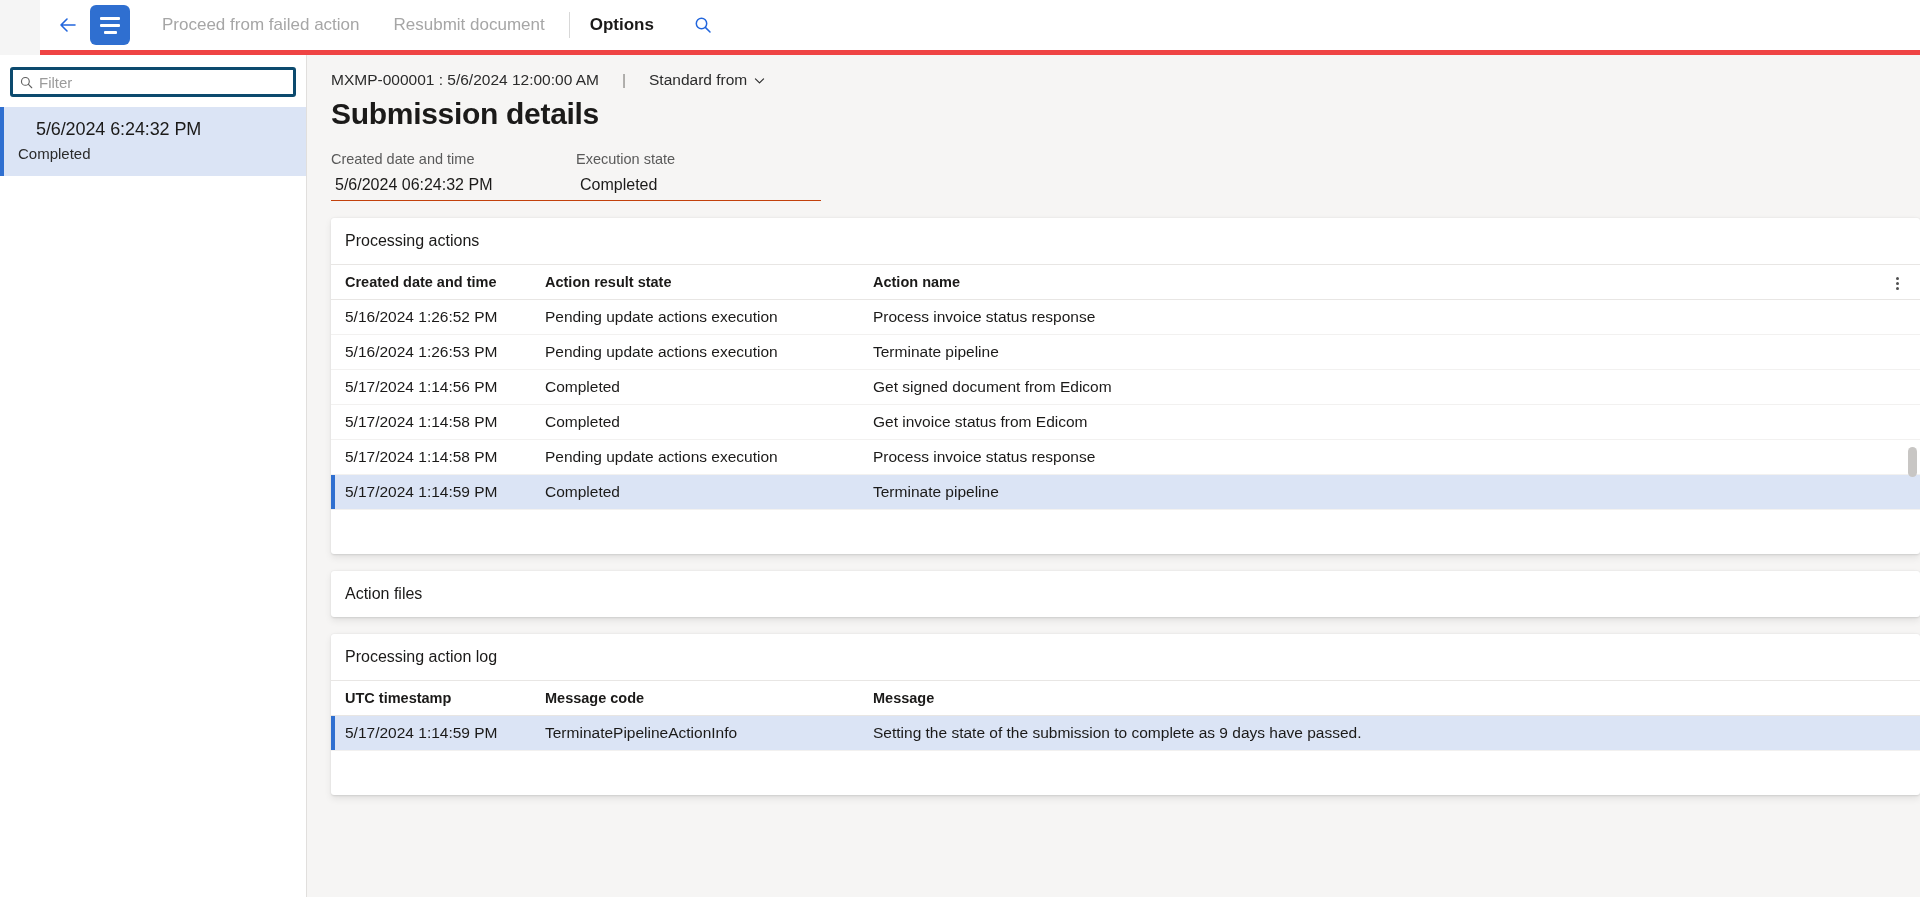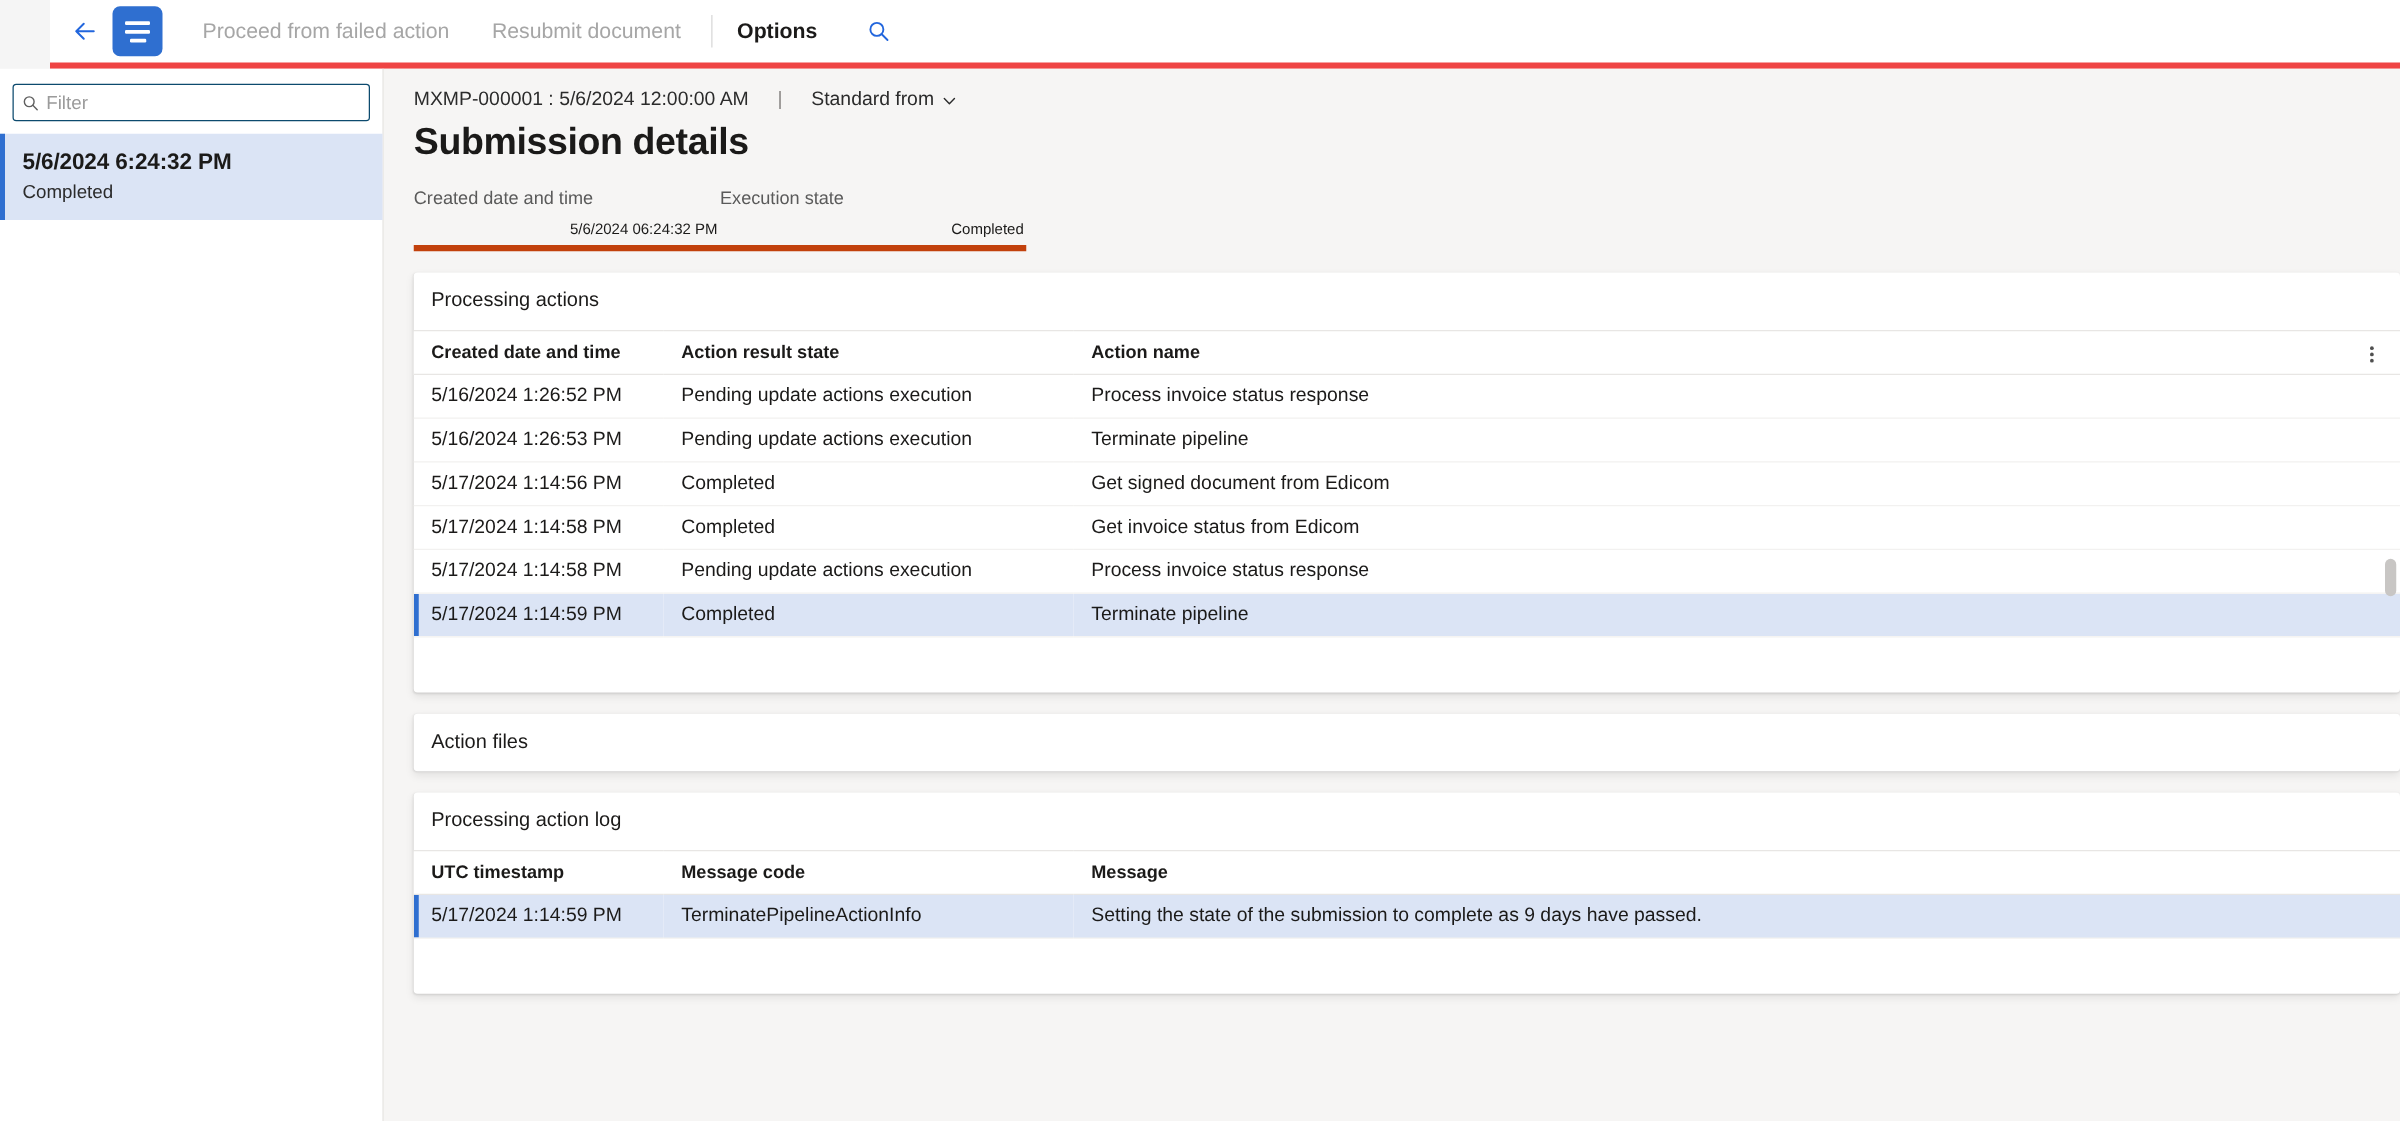--- a/index.html
+++ b/index.html
@@ -64,21 +64,21 @@
   .leftpane {
     position: absolute; top: 55px; left: 0;
     width: 307px; height: 842px;
     background: #ffffff;
     border-right: 1px solid #e1dfdd;
   }
   .filter-wrap { padding: 12px 10px 10px 10px; }
   .filter-box {
     position: relative;
     height: 30px;
-    border: 1px solid #0c4a6e;
+    border: 3px solid #0c4a6e;
     border-radius: 3px;
     background: #ffffff;
     display: flex; align-items: center;
   }
   .filter-icon {
     width: 26px; display: flex; align-items: center; justify-content: center;
     color: #5f5f5f; flex: 0 0 26px;
   }
   .filter-input {
     border: 0; outline: 0; background: transparent;
@@ -91,21 +91,21 @@
   .list-item {
     position: relative;
     padding: 12px 14px 14px 18px;
     background: #dbe4f5;
     cursor: pointer;
   }
   .list-item::before {
     content: ""; position: absolute; left: 0; top: 0; bottom: 0;
     width: 4px; background: #2f6fd0;
   }
-  .list-item .li-title { font-size: 18px; color: #1b1a19; font-weight: bold; letter-spacing: -0.1px; }
+  .list-item .li-title { font-size: 18px; color: #1b1a19; font-weight: normal; letter-spacing: -0.1px; margin-left: 18px; }
   .list-item .li-sub { font-size: 15px; color: #2b2b2b; margin-top: 5px; }
 
   
   .main {
     position: absolute; top: 55px; left: 307px;
     width: 1613px; height: 842px;
     background: #f6f5f4;
     overflow: hidden;
   }
   .crumbrow {
@@ -124,24 +124,23 @@
     letter-spacing: -0.3px;
   }
 
   .fieldsrow {
     display: flex; padding: 20px 0 0 24px; gap: 0;
   }
   .field { width: 245px; margin-right: 0; }
   .field.second { margin-left: 0; }
   .field-label { font-size: 14.5px; color: #5a5a5a; margin-bottom: 5px; }
   .field-value {
-    font-size: 12px; color: #1b1a19;
+    font-size: 16px; color: #1b1a19;
     padding: 4px 2px 6px 4px;
-    border-bottom: 5px solid #c2410c;
-    text-align: right;
+    border-bottom: 1px solid #c2410c;
   }
 
   
   .card {
     background: #ffffff;
     margin: 16px 0 0 24px;
     border-radius: 3px;
     box-shadow: 0 0.6px 1.8px rgba(0,0,0,0.10), 0 3.2px 7.2px rgba(0,0,0,0.08);
     width: 1589px;
   }

